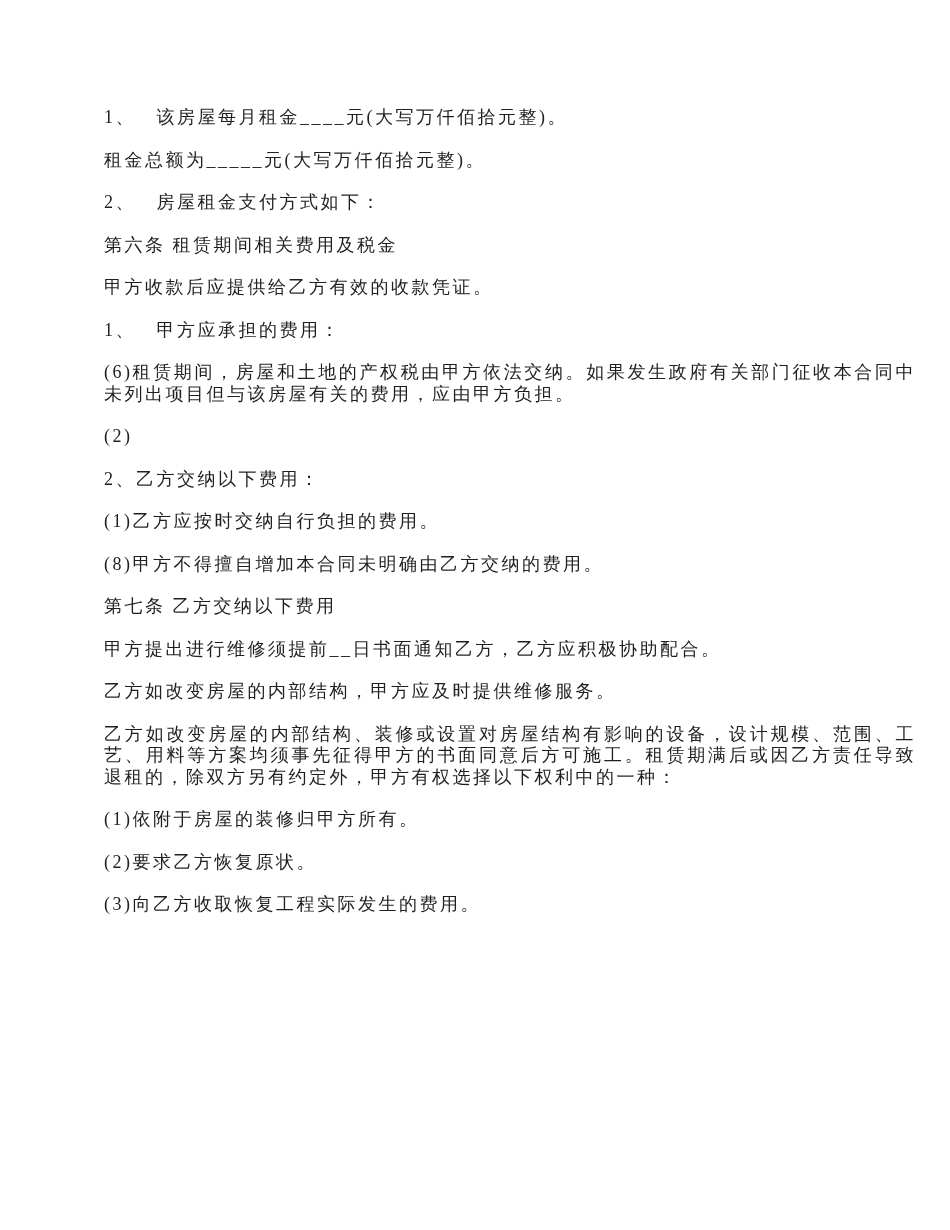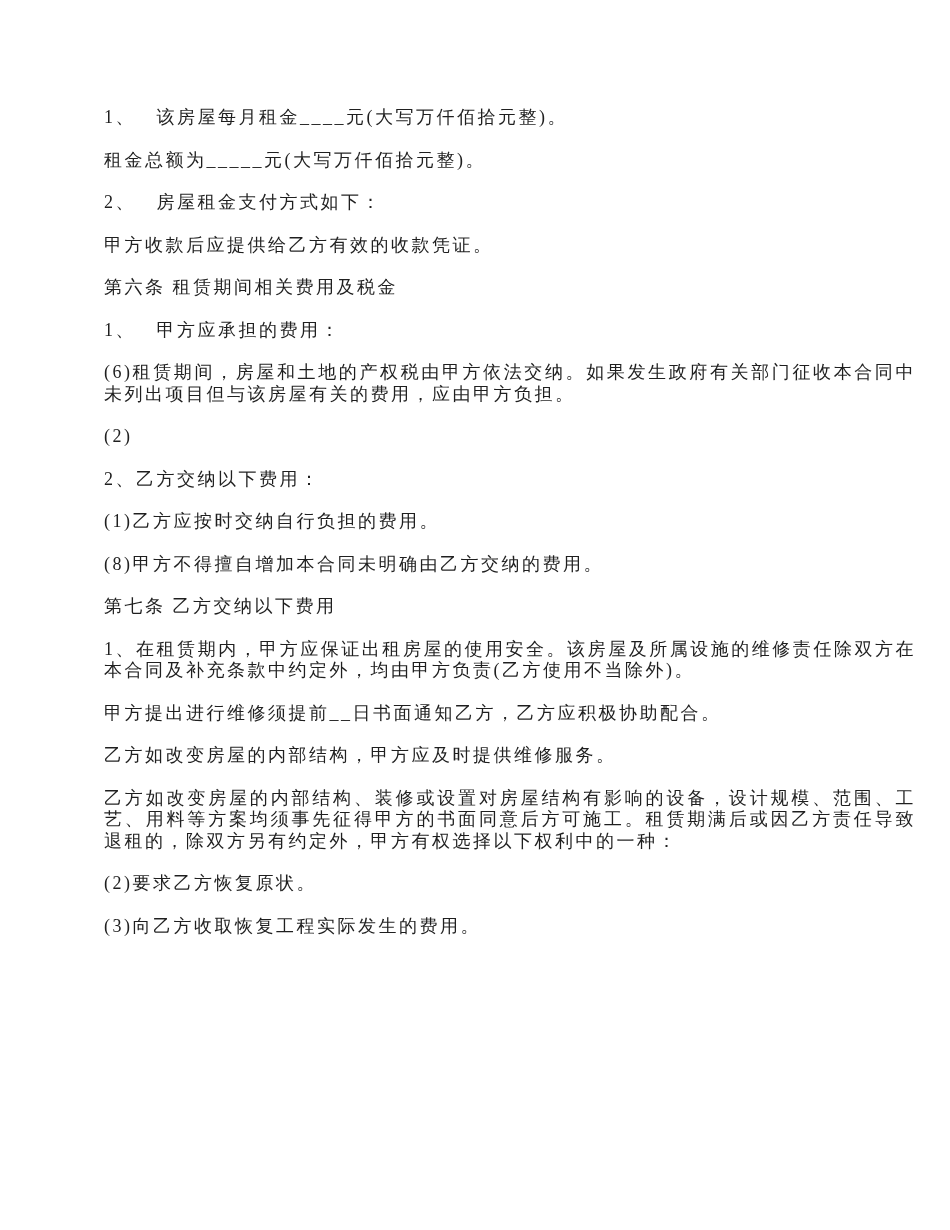--- a/index.html
+++ b/index.html
@@ -31,29 +31,29 @@
   }
 </style>
 </head>
 <body>
 
 <div class="page">
   <div class="doc">
     <p>1、　该房屋每月租金____元(大写万仟佰拾元整)。</p>
     <p>租金总额为_____元(大写万仟佰拾元整)。</p>
     <p>2、　房屋租金支付方式如下：</p>
+    <p>第六条 租赁期间相关费用及税金</p>
     <p>甲方收款后应提供给乙方有效的收款凭证。</p>
-    <p>第六条 租赁期间相关费用及税金</p>
     <p>1、　甲方应承担的费用：</p>
     <p>(6)租赁期间，房屋和土地的产权税由甲方依法交纳。如果发生政府有关部门征收本合同中未列出项目但与该房屋有关的费用，应由甲方负担。</p>
     <p>(2)</p>
     <p>2、乙方交纳以下费用：</p>
     <p>(1)乙方应按时交纳自行负担的费用。</p>
     <p>(8)甲方不得擅自增加本合同未明确由乙方交纳的费用。</p>
     <p>第七条 乙方交纳以下费用</p>
-    <p>1、在租赁期内，甲方应保证出租房屋的使用安全。该房屋及所属设施的维修责任除双方在本合同及补充条款中约定外，均由甲方负责(乙方使用不当除外)。</p>
     <p>甲方提出进行维修须提前__日书面通知乙方，乙方应积极协助配合。</p>
     <p>乙方如改变房屋的内部结构，甲方应及时提供维修服务。</p>
     <p>乙方如改变房屋的内部结构、装修或设置对房屋结构有影响的设备，设计规模、范围、工艺、用料等方案均须事先征得甲方的书面同意后方可施工。租赁期满后或因乙方责任导致退租的，除双方另有约定外，甲方有权选择以下权利中的一种：</p>
+    <p>(1)依附于房屋的装修归甲方所有。</p>
     <p>(2)要求乙方恢复原状。</p>
     <p>(3)向乙方收取恢复工程实际发生的费用。</p>
   </div>
 </div>
 
 </body></html>

